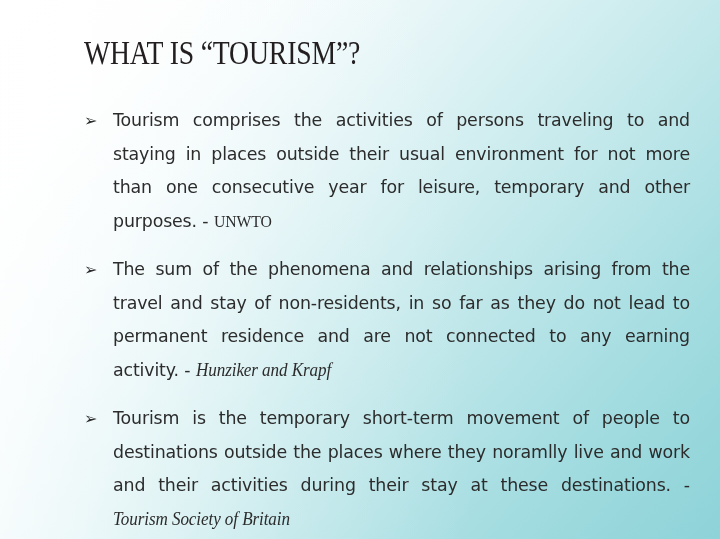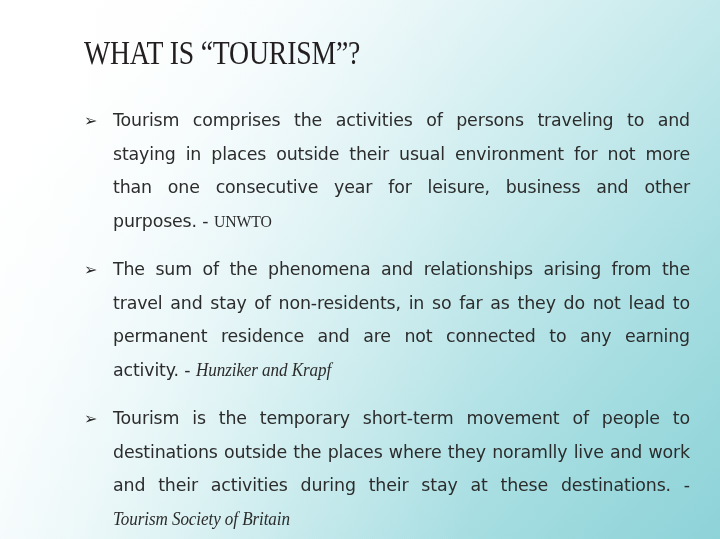--- a/index.html
+++ b/index.html
@@ -131,21 +131,21 @@
 
 <div id="slide">
   <div id="content">
 
     <div class="slide-title">WHAT IS “TOURISM”?</div>
 
     <div class="bullet-list">
 
       <div class="bullet-item">
         <span class="bullet-marker">➢</span>
-        <span class="bullet-text">Tourism comprises the activities of persons traveling to and staying in places outside their usual environment for not more than one consecutive year for leisure, business and other purposes. - </span><span class="attrib-serif">UNWTO</span>
+        <span class="bullet-text">Tourism comprises the activities of persons traveling to and staying in places outside their usual environment for not more than one consecutive year for leisure, temporary and other purposes. - </span><span class="attrib-serif">UNWTO</span>
       </div>
 
       <div class="bullet-item">
         <span class="bullet-marker">➢</span>
         <span class="bullet-text">The sum of the phenomena and relationships arising from the travel and stay of non-residents, in so far as they do not lead to permanent residence and are not connected to any earning activity. - </span><span class="attrib-script">Hunziker and Krapf</span>
       </div>
 
       <div class="bullet-item">
         <span class="bullet-marker">➢</span>
         <span class="bullet-text">Tourism is the temporary short-term movement of people to destinations outside the places where they noramlly live and work and their activities during their stay at these destinations. - </span><span class="attrib-script">Tourism Society of Britain</span>

